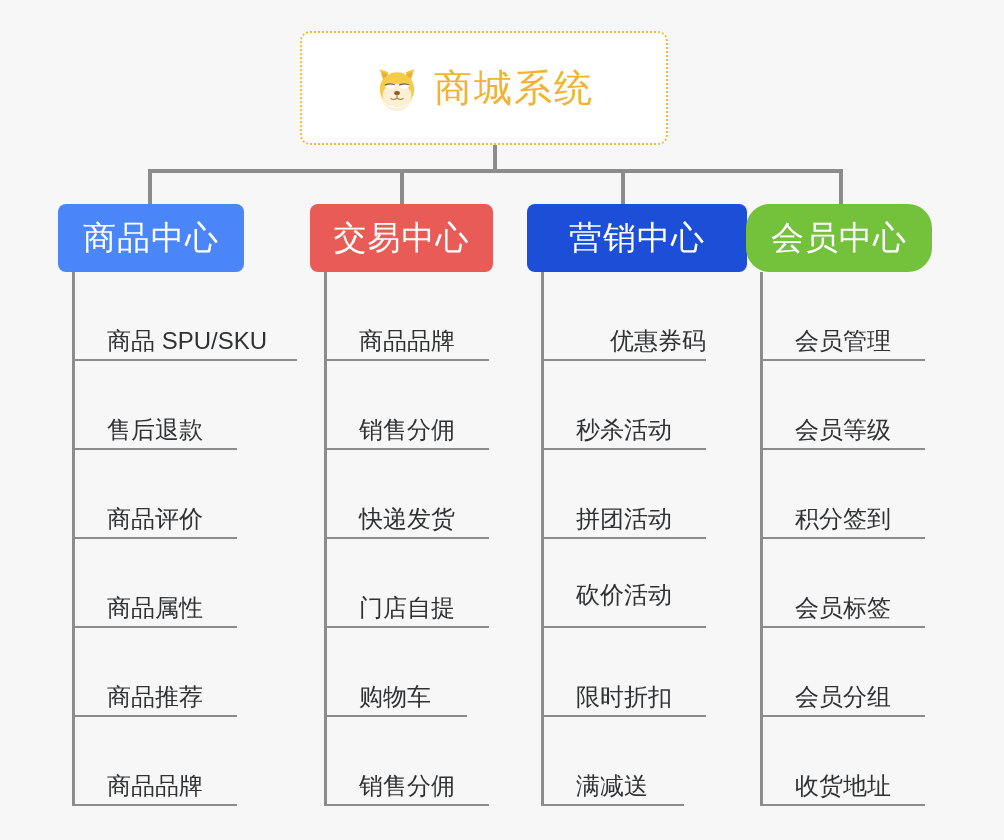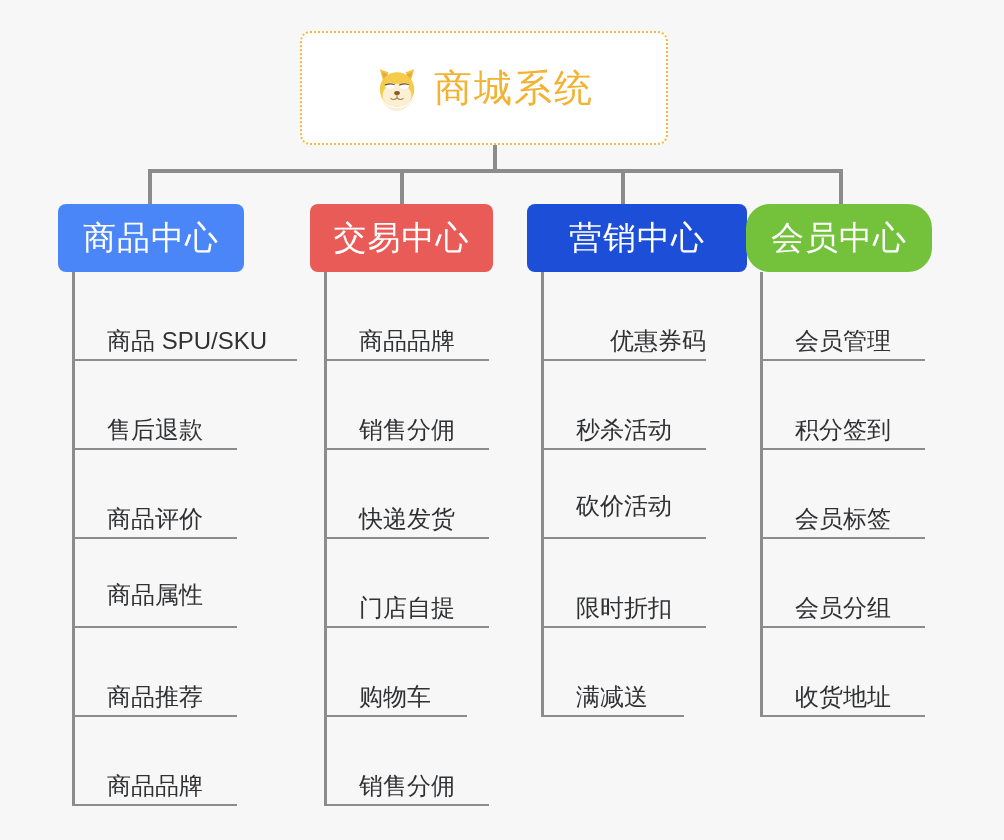--- a/index.html
+++ b/index.html
@@ -144,21 +144,21 @@
     <div class="branch">
       <div class="leaf" style="width:222px;">
         <span class="leaf-label">商品 SPU/SKU</span>
       </div>
       <div class="leaf" style="width:162px;">
         <span class="leaf-label">售后退款</span>
       </div>
       <div class="leaf" style="width:162px;">
         <span class="leaf-label">商品评价</span>
       </div>
-      <div class="leaf" style="width:162px;align-items:center;">
+      <div class="leaf" style="width:162px;">
         <span class="leaf-label">商品属性</span>
       </div>
       <div class="leaf" style="width:162px;">
         <span class="leaf-label">商品推荐</span>
       </div>
       <div class="leaf" style="width:162px;">
         <span class="leaf-label">商品品牌</span>
       </div>
     </div>
   </div>
@@ -193,20 +193,23 @@
     <div class="cat-box" style="width: 220px; background: #1d4ed8;">
       <span>营销中心</span>
     </div>
     <div class="branch">
       <div class="leaf" style="width:162px;justify-content:flex-end;">
         <span class="leaf-label">优惠券码</span>
       </div>
       <div class="leaf" style="width:162px;">
         <span class="leaf-label">秒杀活动</span>
       </div>
+      <div class="leaf" style="width:162px;">
+        <span class="leaf-label">拼团活动</span>
+      </div>
       <div class="leaf" style="width:162px;align-items:center;">
         <span class="leaf-label">砍价活动</span>
       </div>
       <div class="leaf" style="width:162px;">
         <span class="leaf-label">限时折扣</span>
       </div>
       <div class="leaf" style="width:140px;">
         <span class="leaf-label">满减送</span>
       </div>
     </div>
@@ -214,20 +217,23 @@
 
   <div class="column" style="left:746px; width:186px;">
     <div class="cat-box" style="width: 186px; background: rgb(116, 193, 60); border-radius: 24px;">
       <span>会员中心</span>
     </div>
     <div class="branch">
       <div class="leaf" style="width:162px;">
         <span class="leaf-label">会员管理</span>
       </div>
       <div class="leaf" style="width:162px;">
+        <span class="leaf-label">会员等级</span>
+      </div>
+      <div class="leaf" style="width:162px;">
         <span class="leaf-label">积分签到</span>
       </div>
       <div class="leaf" style="width:162px;">
         <span class="leaf-label">会员标签</span>
       </div>
       <div class="leaf" style="width:162px;">
         <span class="leaf-label">会员分组</span>
       </div>
       <div class="leaf" style="width:162px;">
         <span class="leaf-label">收货地址</span>

